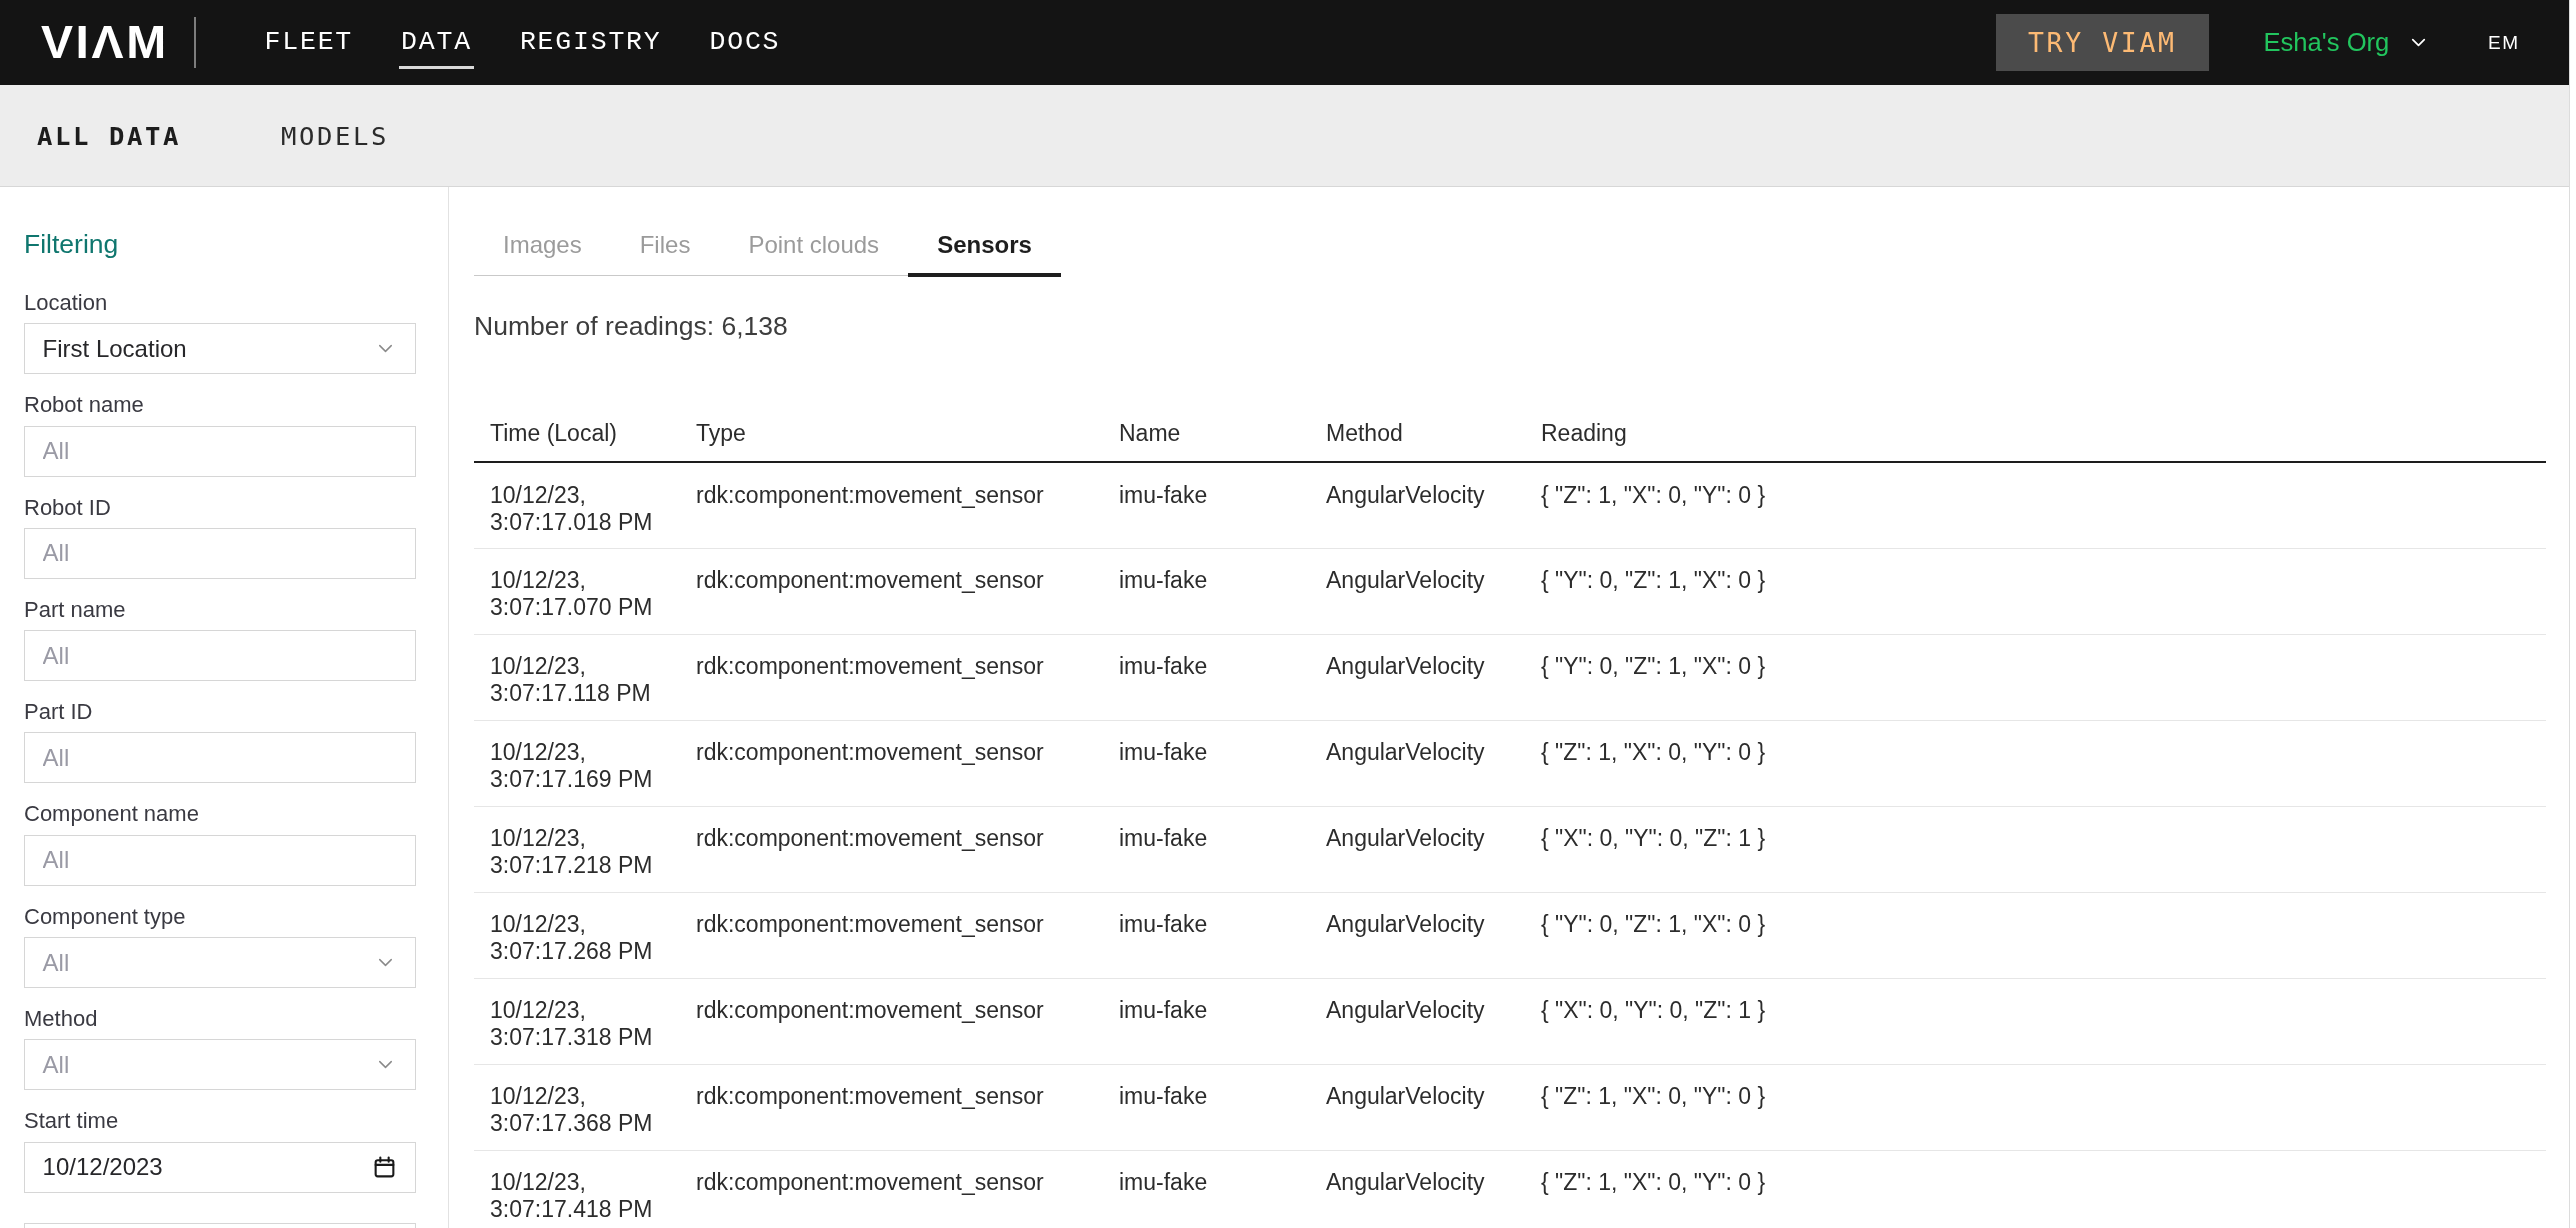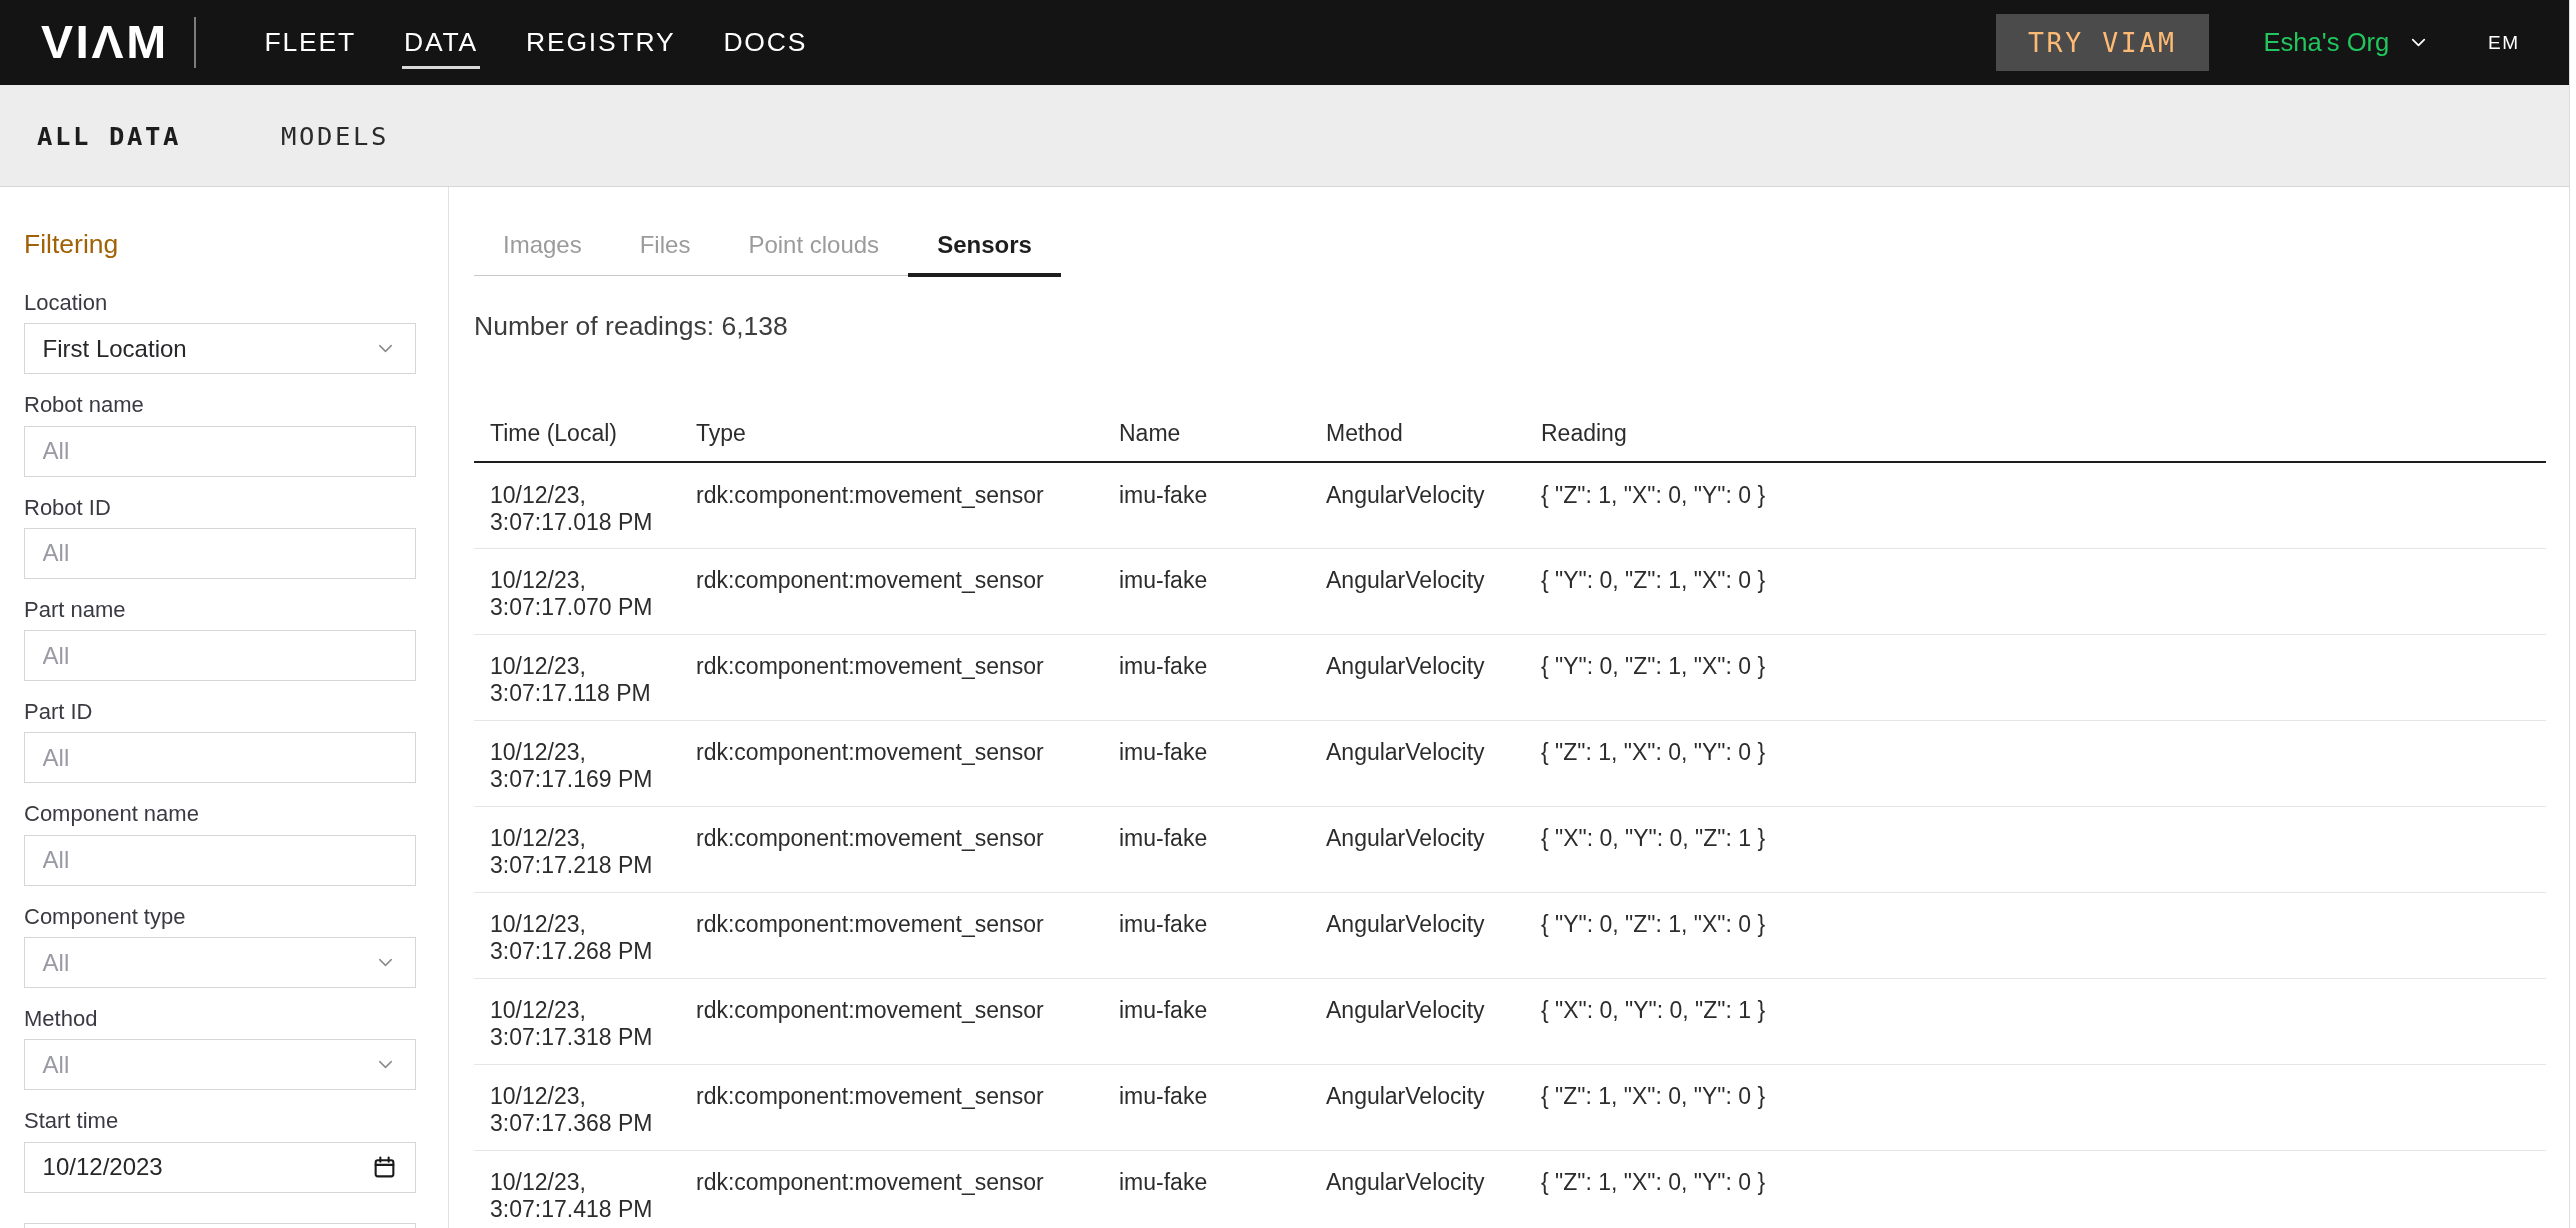--- a/index.html
+++ b/index.html
@@ -6,21 +6,21 @@
   html,body { width:2576px; height:1228px; overflow:hidden; background:#ffffff;
     font-family:"Liberation Sans", sans-serif; -webkit-font-smoothing:antialiased; }
 
   
   .topnav { height:85px; background:#141414; display:flex; align-items:center;
     padding:0 35px 0 41px; position:relative; }
   .logo { color:#ffffff; font-size:48px; font-weight:800; letter-spacing:2.6px;
     line-height:85px; transform:scaleY(.96); cursor:pointer; }
   .nav-divider { width:1.8px; height:51px; background:#7d7d7d; margin-left:25px; }
   .navlinks { display:flex; align-items:center; margin-left:69px; gap:48px; height:85px; }
-  .navlink { font-family:Liberation Sans, sans-serif; font-size:26.5px; letter-spacing:1.8px;
+  .navlink { font-family:Liberation Mono, monospace; font-size:26.5px; letter-spacing:1.8px;
     color:#ffffff; height:85px; line-height:85px; position:relative; cursor:pointer; }
   .navlink.active::after { content:""; position:absolute; left:-1.8px; right:-1.8px; bottom:16px;
     height:2.6px; background:#d9d9d9; }
   .topnav-right { margin-left:auto; display:flex; align-items:center; }
   .try-viam { background:#4b4b4b; color:#fdba74; border:none; cursor:pointer;
     font-family:"DejaVu Sans Mono", monospace; font-size:26.5px; letter-spacing:2.6px;
     padding:13.2px 32px; margin-right:55px; }
   .org-switcher { display:flex; align-items:center; gap:17.6px; color:#22c55e;
     font-size:25.6px; margin-right:58px; cursor:pointer; }
   .user-initials { color:#ffffff; font-size:19px; letter-spacing:1.8px; margin-right:21px; cursor:pointer; }
@@ -32,21 +32,21 @@
     letter-spacing:2.6px; cursor:pointer; }
   .subnav-tab.active { font-weight:700; color:#1d1d1d; }
 
   
   .content { display:flex; height:1065px; }
   .sidebar { width:449px; flex:0 0 449px; border-right:0.9px solid #e2e2e2;
     padding:39px 32px 0 24px; overflow:hidden; }
   .main { flex:1; padding:44px 23px 0 25px; }
 
   
-  .filtering-title { font-size:26.5px; line-height:37px; color:#a16207; font-weight:400; margin-bottom:25px; }
+  .filtering-title { font-size:26.5px; line-height:37px; color:#0f766e; font-weight:400; margin-bottom:25px; }
   .field-group { margin-bottom:16px; }
   .field-label { font-size:22px; line-height:30px; color:#3a3a42; margin-bottom:5.3px; }
   .control { height:51px; border:0.9px solid #d6d6d6; background:#ffffff; display:flex;
     align-items:center; padding:0 17.6px; font-size:24px; color:#27272a; width:100%; cursor:pointer; }
   .control .value { flex:1; }
   .control .ph { color:#9a9aa5; }
   input.control { cursor:text; }
   input.control::placeholder { color:#9a9aa5; opacity:1; }
   .chev { width:23px; height:23px; flex:0 0 23px; }
   .cal-icon,.clk-icon { width:25px; height:25px; flex:0 0 25px; }

